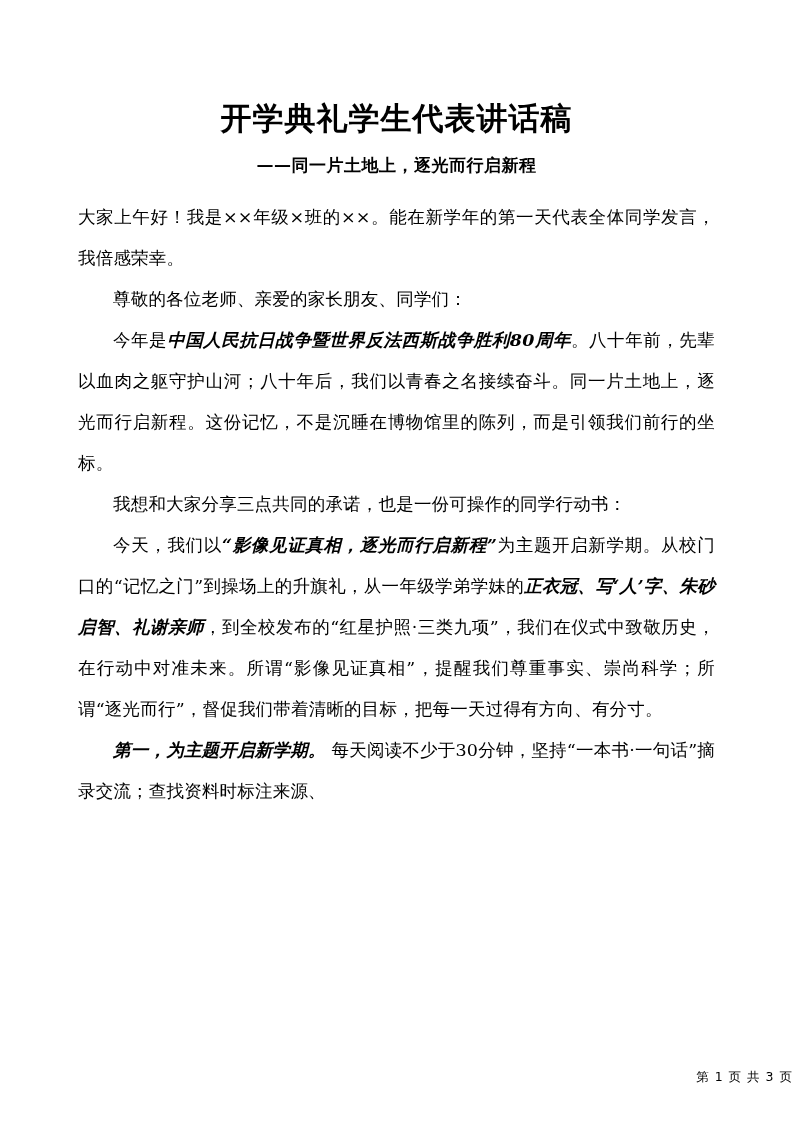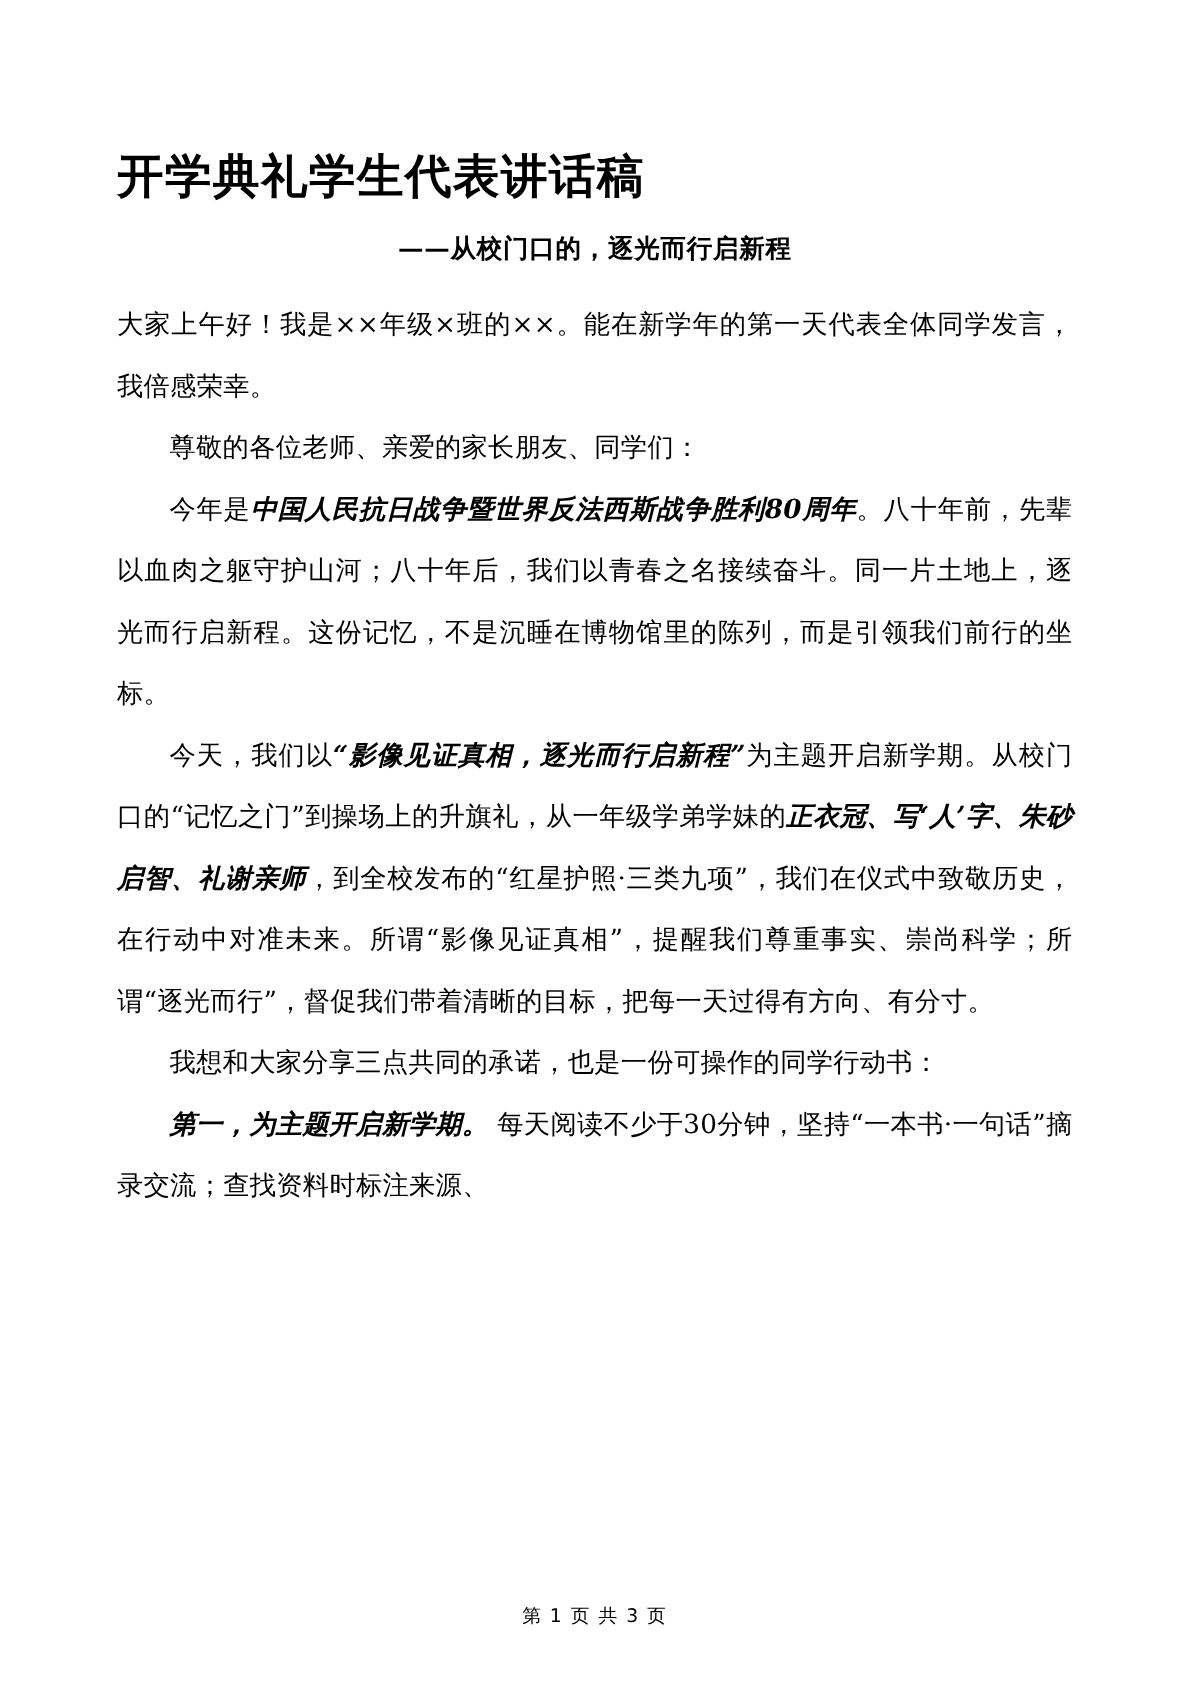--- a/index.html
+++ b/index.html
@@ -18,20 +18,21 @@
   .page {
     position: absolute;
     left: 0;
     top: 0;
     width: 793px;
     height: 1122px;
     box-sizing: border-box;
     padding: 72px 78px 60px 78px;
   }
   .doc-title {
+    text-align: center;
     font-size: 31px;
     font-weight: bold;
     letter-spacing: 1px;
     margin: 26px 0 0 0;
     line-height: 1.3;
   }
   .doc-subtitle {
     text-align: center;
     font-size: 17px;
     font-weight: bold;
@@ -55,42 +56,42 @@
   }
   .b {
     font-weight: bold;
     font-style: italic;
   }
   .footer {
     position: absolute;
     left: 0;
     bottom: 36px;
     width: 793px;
-    text-align: center;
+    text-align: right;
     font-size: 12.5px;
     letter-spacing: 1px;
     font-family: "DejaVu Sans", "Liberation Sans", sans-serif;
   }
 </style>
 </head>
 <body>
 
 <div class="page">
 
   <h1 class="doc-title">开学典礼学生代表讲话稿</h1>
-  <div class="doc-subtitle">——从校门口的，逐光而行启新程</div>
+  <div class="doc-subtitle">——同一片土地上，逐光而行启新程</div>
 
   <div class="body-text">
     <p class="para"><span>大家上午好！我是××年级×班的××。能在新学年的第一天代表全体同学发言，我倍感荣幸。</span></p>
 
     <p class="para indent"><span>尊敬的各位老师、亲爱的家长朋友、同学们：</span></p>
 
     <p class="para indent"><span>今年是</span><span class="b">中国人民抗日战争暨世界反法西斯战争胜利80周年</span><span>。八十年前，先辈以血肉之躯守护山河；八十年后，我们以青春之名接续奋斗。同一片土地上，逐光而行启新程。这份记忆，不是沉睡在博物馆里的陈列，而是引领我们前行的坐标。</span></p>
 
+    <p class="para indent"><span>我想和大家分享三点共同的承诺，也是一份可操作的同学行动书：</span></p>
+
     <p class="para indent"><span>今天，我们以</span><span class="b">“影像见证真相，逐光而行启新程”</span><span>为主题开启新学期。从校门口的“记忆之门”到操场上的升旗礼，从一年级学弟学妹的</span><span class="b">正衣冠、写‘人’字、朱砂启智、礼谢亲师</span><span>，到全校发布的“红星护照·三类九项”，我们在仪式中致敬历史，在行动中对准未来。所谓“影像见证真相”，提醒我们尊重事实、崇尚科学；所谓“逐光而行”，督促我们带着清晰的目标，把每一天过得有方向、有分寸。</span></p>
-
-    <p class="para indent"><span>我想和大家分享三点共同的承诺，也是一份可操作的同学行动书：</span></p>
 
     <p class="para indent"><span class="b">第一，为主题开启新学期。</span><span> 每天阅读不少于30分钟，坚持“一本书·一句话”摘录交流；查找资料时标注来源、</span></p>
   </div>
 
   <div class="footer">第 1 页 共 3 页</div>
 </div>
 
 </body></html>

